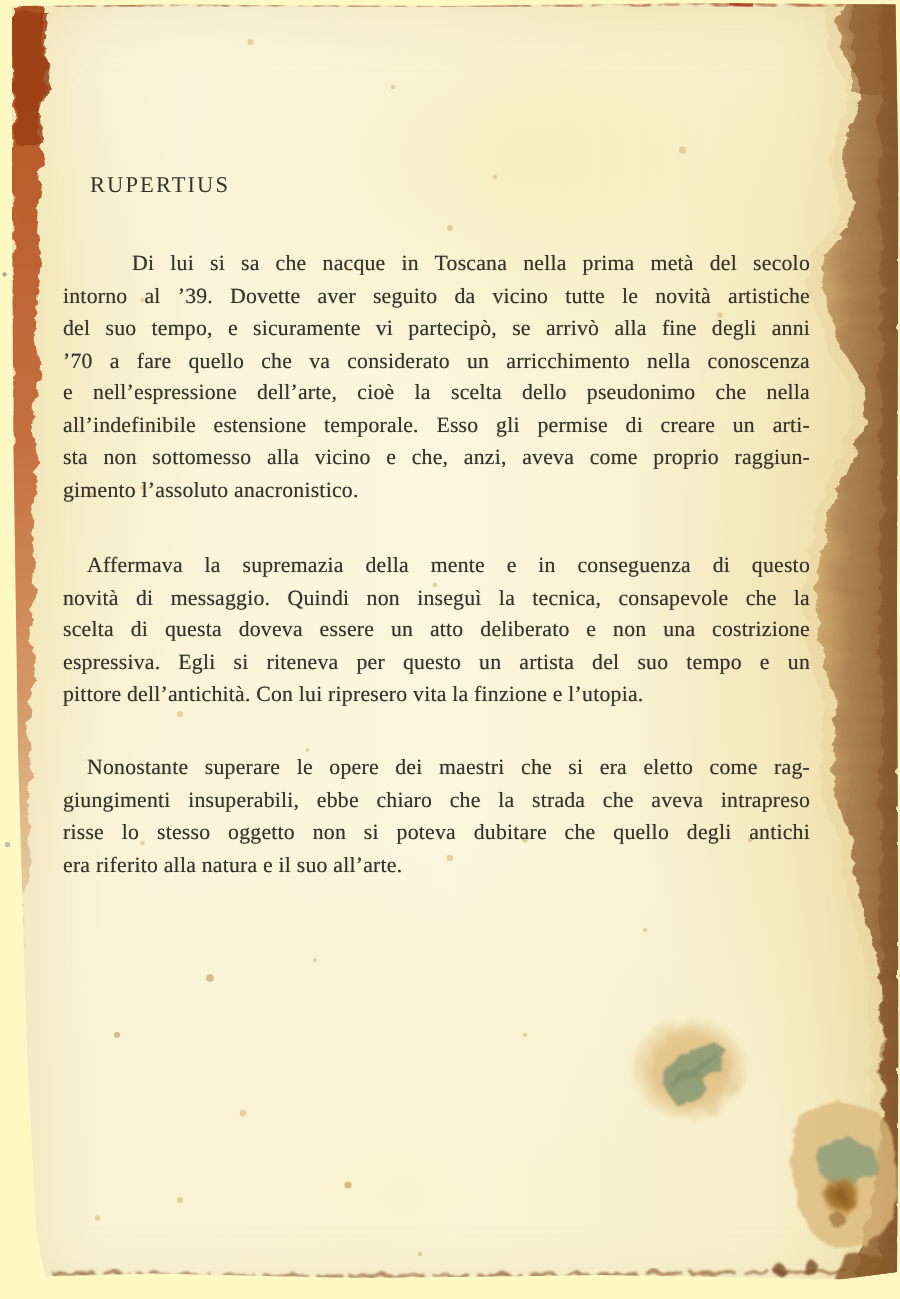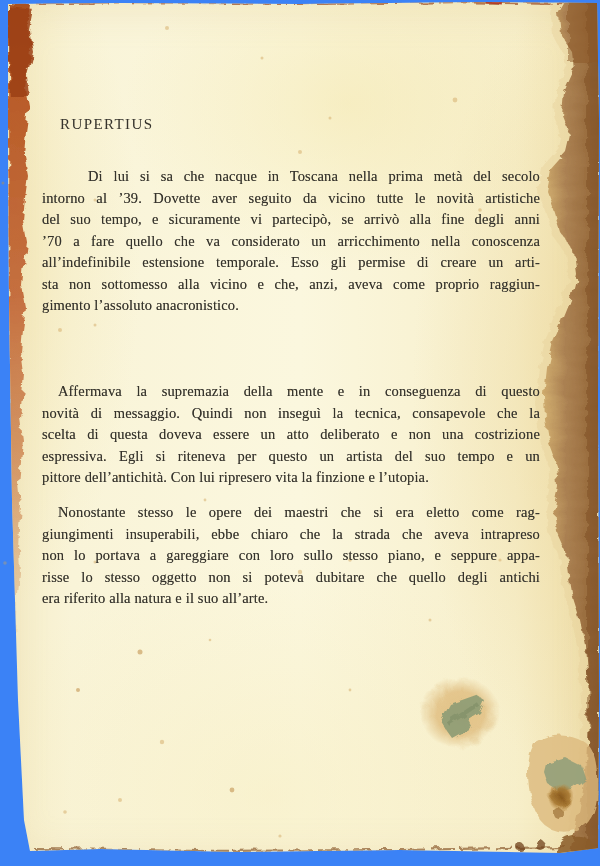--- a/index.html
+++ b/index.html
@@ -5,21 +5,21 @@
   html, body {
     margin: 0; padding: 0;
     width: 600px; height: 866px;
     background: #ffffff;
     overflow: hidden;
     font-family: "Liberation Serif", "DejaVu Serif", serif;
   }
   .stage {
     position: relative;
     width: 600px; height: 866px;
-    background: #3b82f6;
+    background: #fef9c3;
   }
   
   .page {
     position: absolute; left: 0; top: 0;
     width: 600px; height: 866px;
     background:
       radial-gradient(ellipse 320px 240px at 58% 12%, rgba(243,230,170,0.50), rgba(243,230,170,0) 70%),
       radial-gradient(ellipse 420px 320px at 45% 92%, rgba(246,236,188,0.45), rgba(246,236,188,0) 75%),
       radial-gradient(ellipse 260px 560px at 100% 45%, rgba(235,212,150,0.55), rgba(235,212,150,0) 72%),
       radial-gradient(ellipse 200px 500px at 0% 30%, rgba(240,222,160,0.40), rgba(240,222,160,0) 70%),
@@ -38,21 +38,21 @@
     position: absolute; left: 42px; top: 0; width: 498px;
     color: var(--ink, #35332c);
   }
   .page-title {
     position: absolute; left: 18px; top: 116px;
     font-size: 15px; letter-spacing: 1.4px;
     white-space: nowrap;
   }
   .para { position: absolute; left: 0; width: 498px; }
   .para-1 { top: 166px; }
-  .para-2 { top: 367px; margin-top: 14px; }
+  .para-2 { top: 367px; }
   .para-3 { top: 502px; }
   .line {
     height: 21.5px; line-height: 21.5px;
     font-size: 14.5px;
     letter-spacing: 0.15px;
     text-align: justify; text-align-last: justify;
     text-shadow: 0 0 0.5px rgba(52,50,42,0.55);
   }
   .line.last { text-align-last: left; }
   .line.indent-lg { padding-left: 46px; }
@@ -170,37 +170,37 @@
     </svg>
 
     <div class="text-block">
       <div class="page-title">RUPERTIUS</div>
 
       <div class="para para-1">
         <div class="line indent-lg">Di lui si sa che nacque in Toscana nella prima metà del secolo</div>
         <div class="line">intorno al ’39. Dovette aver seguito da vicino tutte le novità artistiche</div>
         <div class="line">del suo tempo, e sicuramente vi partecipò, se arrivò alla fine degli anni</div>
         <div class="line">’70 a fare quello che va considerato un arricchimento nella conoscenza</div>
+        <div class="line">e nell’espressione dell’arte, cioè la scelta dello pseudonimo che nella</div>
         <div class="line">all’indefinibile estensione temporale. Esso gli permise di creare un arti-</div>
         <div class="line">sta non sottomesso alla vicino e che, anzi, aveva come proprio raggiun-</div>
         <div class="line last">gimento l’assoluto anacronistico.</div>
       </div>
 
       <div class="para para-2">
         <div class="line indent-sm">Affermava la supremazia della mente e in conseguenza di questo</div>
         <div class="line">novità di messaggio. Quindi non inseguì la tecnica, consapevole che la</div>
         <div class="line">scelta di questa doveva essere un atto deliberato e non una costrizione</div>
         <div class="line">espressiva. Egli si riteneva per questo un artista del suo tempo e un</div>
         <div class="line last">pittore dell’antichità. Con lui ripresero vita la finzione e l’utopia.</div>
       </div>
 
       <div class="para para-3">
-        <div class="line indent-sm">Nonostante stesso le opere dei maestri che si era eletto come rag-</div>
+        <div class="line indent-sm">Nonostante superare le opere dei maestri che si era eletto come rag-</div>
         <div class="line">giungimenti insuperabili, ebbe chiaro che la strada che aveva intrapreso</div>
-        <div class="line">non lo portava a gareggiare con loro sullo stesso piano, e seppure appa-</div>
         <div class="line">risse lo stesso oggetto non si poteva dubitare che quello degli antichi</div>
         <div class="line last">era riferito alla natura e il suo all’arte.</div>
       </div>
     </div>
   </div>
 
   <svg class="decor" width="600" height="866" viewBox="0 0 600 866" aria-hidden="true">
     <circle cx="3" cy="183" r="1.5" fill="#8b8b85" opacity="0.7"></circle>
     <circle cx="5" cy="563" r="1.8" fill="#9a9a94" opacity="0.6"></circle>
   </svg>

